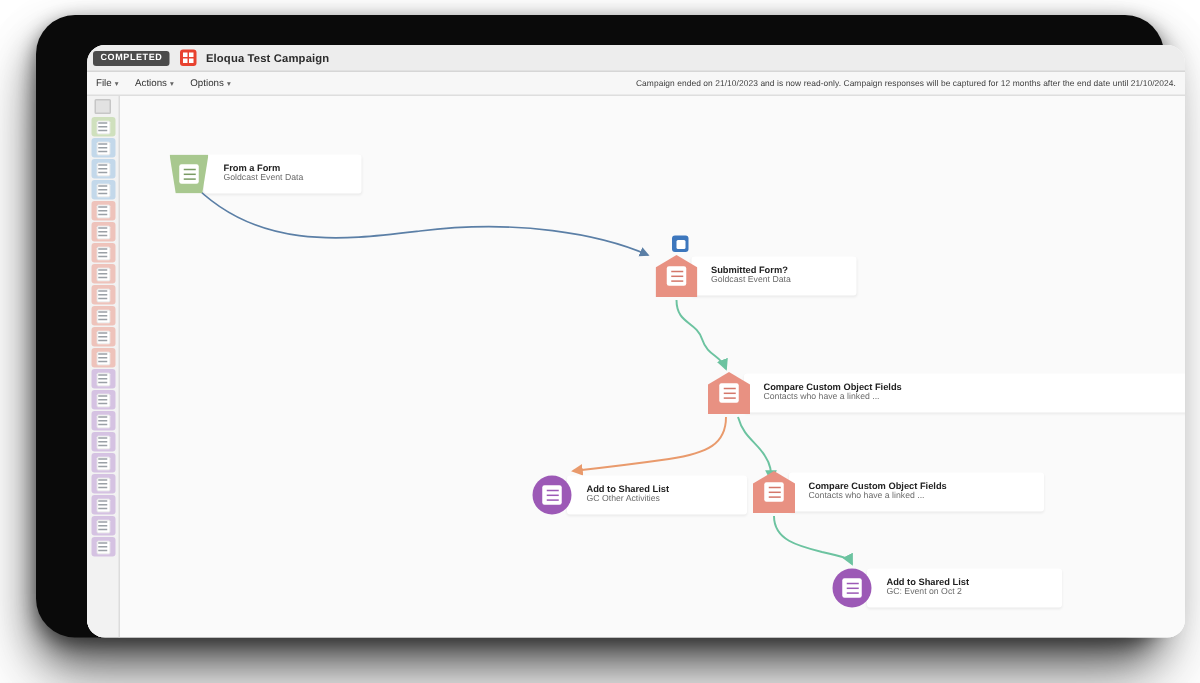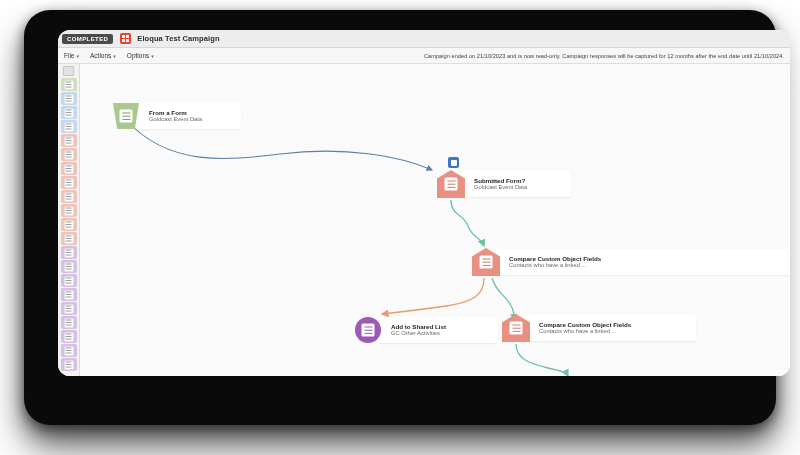--- a/index.html
+++ b/index.html
@@ -8,21 +8,21 @@
 
   
   #device-frame{
     position:absolute;left:24px;top:10px;width:752px;height:415px;
     background:#0a0a0a;border-radius:26px;
     box-shadow:0 14px 26px rgba(0,0,0,.55),
                0 4px 12px rgba(0,0,0,.45),
                0 30px 44px rgba(0,0,0,.30);
   }
   #screen{
-    position:absolute;left:34px;top:20px;width:732px;height:346px;
+    position:absolute;left:34px;top:20px;width:732px;height:395px;
     background:#ffffff;border-radius:12px;overflow:hidden;
   }
 
   
   #title-bar{
     position:absolute;left:0;top:0;width:100%;height:18px;
     background:#ededed;border-bottom:1px solid #d6d6d6;
     display:flex;align-items:center;padding-left:4px;box-sizing:border-box;
   }
   .status-pill{

